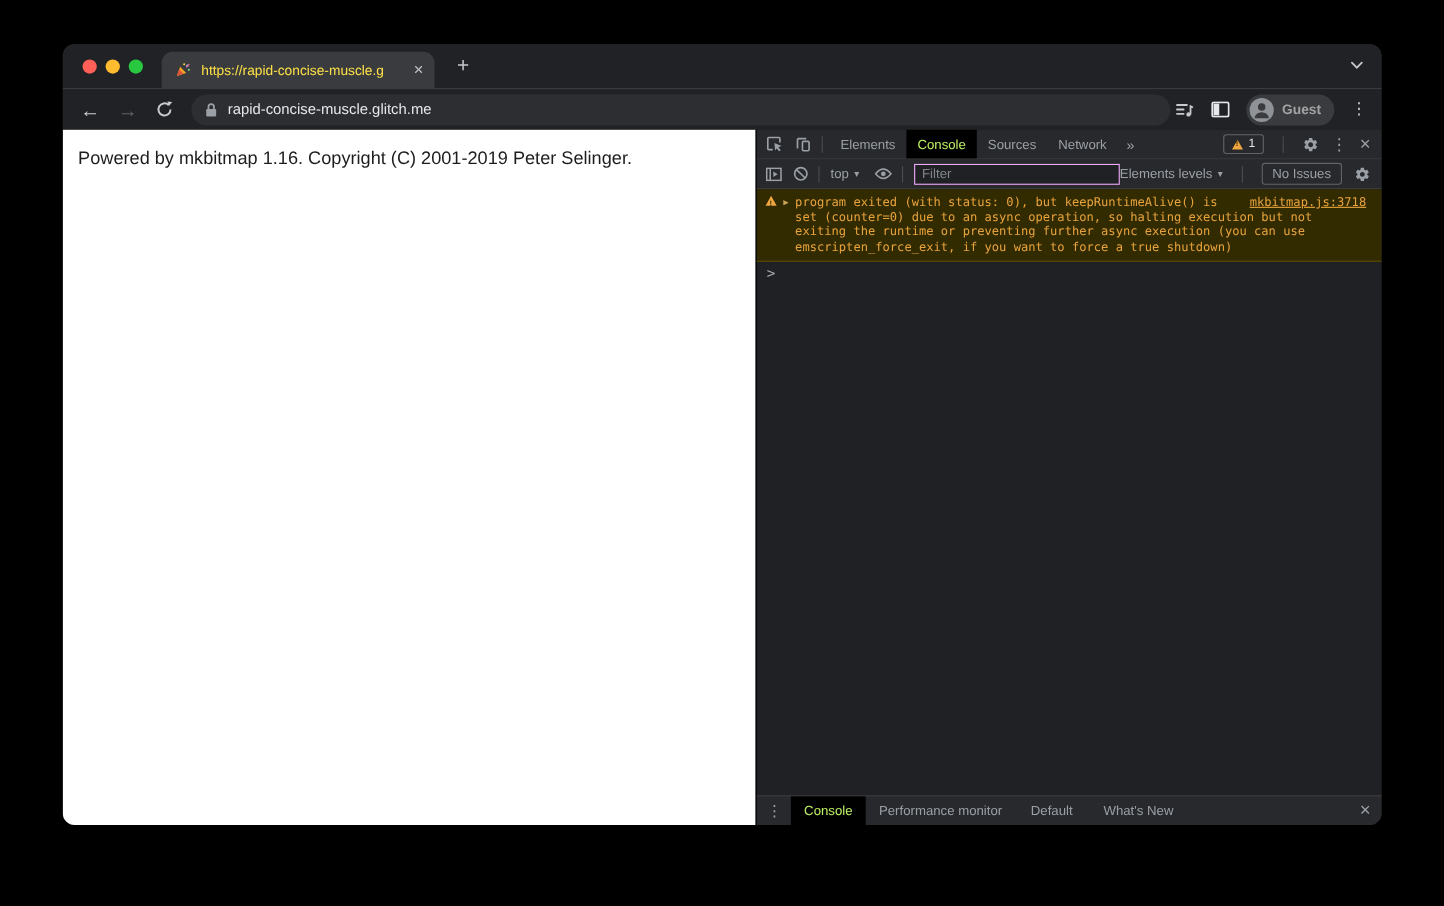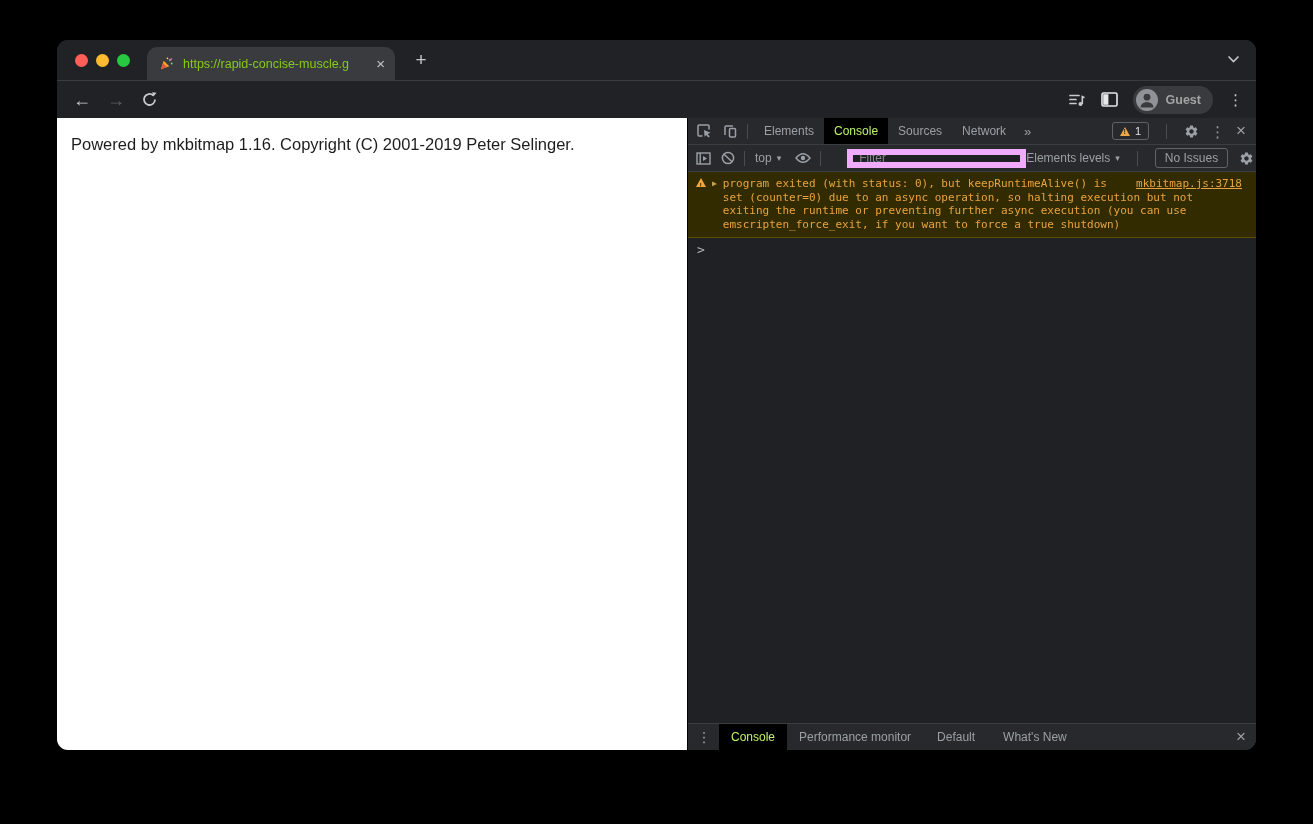--- a/index.html
+++ b/index.html
@@ -15,21 +15,21 @@
   }
   
   .tabstrip{height:40px;flex:none;position:relative;background:#202225;}
   .lights{position:absolute;left:18px;top:14px;display:flex;gap:8px;}
   .light{width:13px;height:13px;border-radius:50%;}
   .tab{
     position:absolute;left:90px;top:7px;width:248px;height:33px;background:#3a3b3e;
     border-radius:10px 10px 0 0;display:flex;align-items:center;padding:0 10px 0 12px;gap:9px;
     box-sizing:border-box;
   }
-  .tab-title{color:#84cc16;font-size:12.5px;white-space:nowrap;overflow:hidden;flex:1;}
+  .tab-title{color:#fde047;font-size:12.5px;white-space:nowrap;overflow:hidden;flex:1;}
   .tab-close{color:#c3c6c9;font-size:15px;line-height:15px;cursor:default;}
   .newtab{
     position:absolute;left:352px;top:9px;width:24px;height:24px;color:#c3c6c9;
     font-size:19px;line-height:22px;text-align:center;border-radius:50%;
   }
   .strip-chevron{position:absolute;right:16px;top:15px;}
   
   .toolbar{
     height:37px;flex:none;border-top:1px solid #393b3f;background:#202225;
     display:flex;align-items:center;
@@ -78,22 +78,22 @@
     width:0;height:0;border-left:5px solid transparent;border-right:5px solid transparent;
     border-bottom:9px solid #f0a73f;position:relative;flex:none;
   }
   .tri::after{
     content:"!";position:absolute;left:-1.5px;top:1px;color:#332b00;
     font-size:7px;font-weight:bold;font-family:"Liberation Sans",sans-serif;
   }
   .dt-x{color:#9aa0a6;font-size:17px;line-height:16px;}
   
   .filter-input{
-    width:190px;height:19px;background:#202124;border:6px solid #f0abfc;color:#dfe1e5;
-    font-size:12px;padding:0 6px;box-sizing:border-box;margin-left:20px;
+    width:190px;height:19px;background:#202124;border:1px solid #f0abfc;color:#dfe1e5;
+    font-size:12px;padding:0 6px;box-sizing:border-box;margin-left:4px;
     font-family:"Liberation Sans",sans-serif;outline:none;
   }
   .filter-input::placeholder{color:#80868b;}
   .drop{display:flex;align-items:center;gap:5px;white-space:nowrap;}
   .caret{font-size:9px;}
   .no-issues{
     border:1px solid #5f6368;border-radius:3px;padding:2px 9px;font-size:12px;
     color:#9aa0a6;white-space:nowrap;
   }
   
@@ -156,20 +156,29 @@
   <div class="toolbar">
     <span class="navbtn nav-back">←</span>
     <span class="navbtn nav-fwd">→</span>
     <span class="nav-reload">
       <svg width="17" height="17" viewBox="0 0 17 17">
         <path d="M14 8.5 A5.5 5.5 0 1 1 12.3 4.5" fill="none" stroke="#c8cacd" stroke-width="1.8"></path>
         <polygon points="11.2,1.2 15.6,1.8 12.4,5.5" fill="#c8cacd"></polygon>
       </svg>
     </span>
 
+    <div class="omnibox">
+      <span class="dt-icon">
+        <svg width="12" height="14" viewBox="0 0 12 14">
+          <rect x="1.5" y="6" width="9" height="7" rx="1.2" fill="#9aa0a6"></rect>
+          <path d="M3.5 6 V4.2 a2.5 2.5 0 0 1 5 0 V6" fill="none" stroke="#9aa0a6" stroke-width="1.6"></path>
+        </svg>
+      </span>
+      <span class="url">rapid-concise-muscle.glitch.me</span>
+    </div>
 
     <div class="right-controls">
       <span class="dt-icon">
         <svg width="18" height="16" viewBox="0 0 18 16">
           <path d="M2 3.5 h9 M2 7.5 h6 M2 11.5 h6" stroke="#c8cacd" stroke-width="1.7" stroke-linecap="round"></path>
           <circle cx="12.5" cy="12" r="2" fill="#c8cacd"></circle>
           <path d="M14.3 12 V4.5 l2.2 1.2" stroke="#c8cacd" stroke-width="1.6" fill="none"></path>
         </svg>
       </span>
       <span class="dt-icon">

